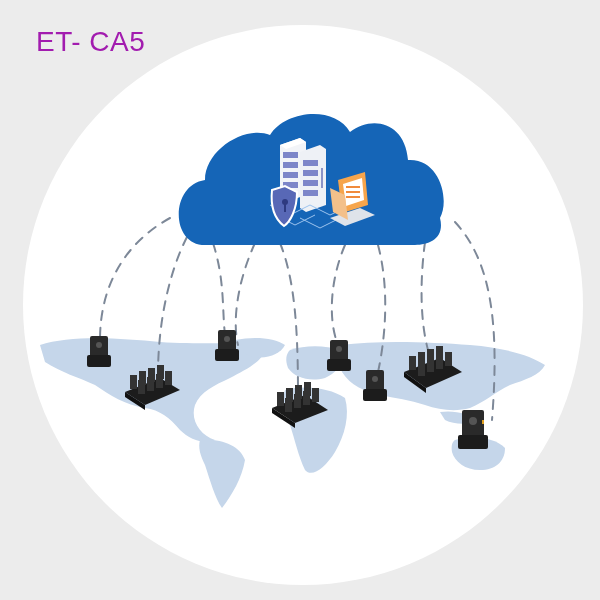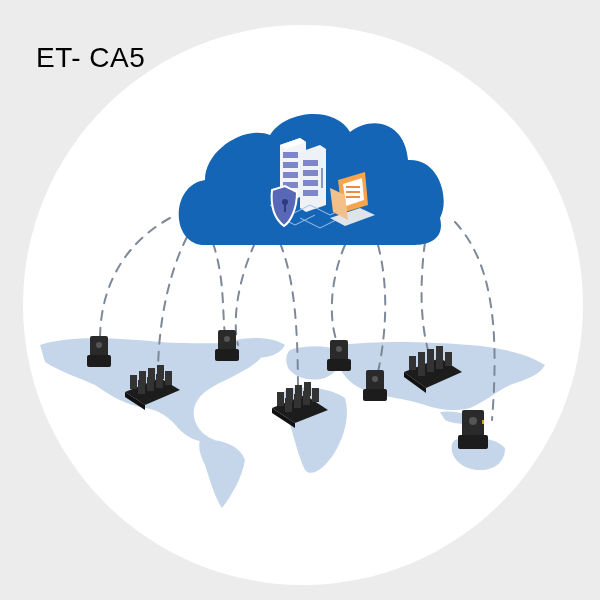--- a/index.html
+++ b/index.html
@@ -8,22 +8,22 @@
     background: #ececec;
     font-family: "Liberation Sans", sans-serif;
     position: relative;
   }
   .bg-circle {
     position: absolute; left: 23px; top: 25px;
     width: 560px; height: 560px; border-radius: 50%;
     background: #ffffff;
   }
   .title {
-    position: absolute; left: 36px; top: 42px;
-    font-size: 28px; color: #000000; letter-spacing: 0.5px;
+    position: absolute; left: 36px; top: 26px;
+    font-size: 28px; color: #a21caf; letter-spacing: 0.5px;
     font-family: "Liberation Sans", sans-serif;
   }
   svg.scene { position: absolute; left: 0; top: 0; }
 </style>
 </head>
 <body>
 
 <div class="bg-circle"></div>
 <div class="title">ET- CA5</div>
 

